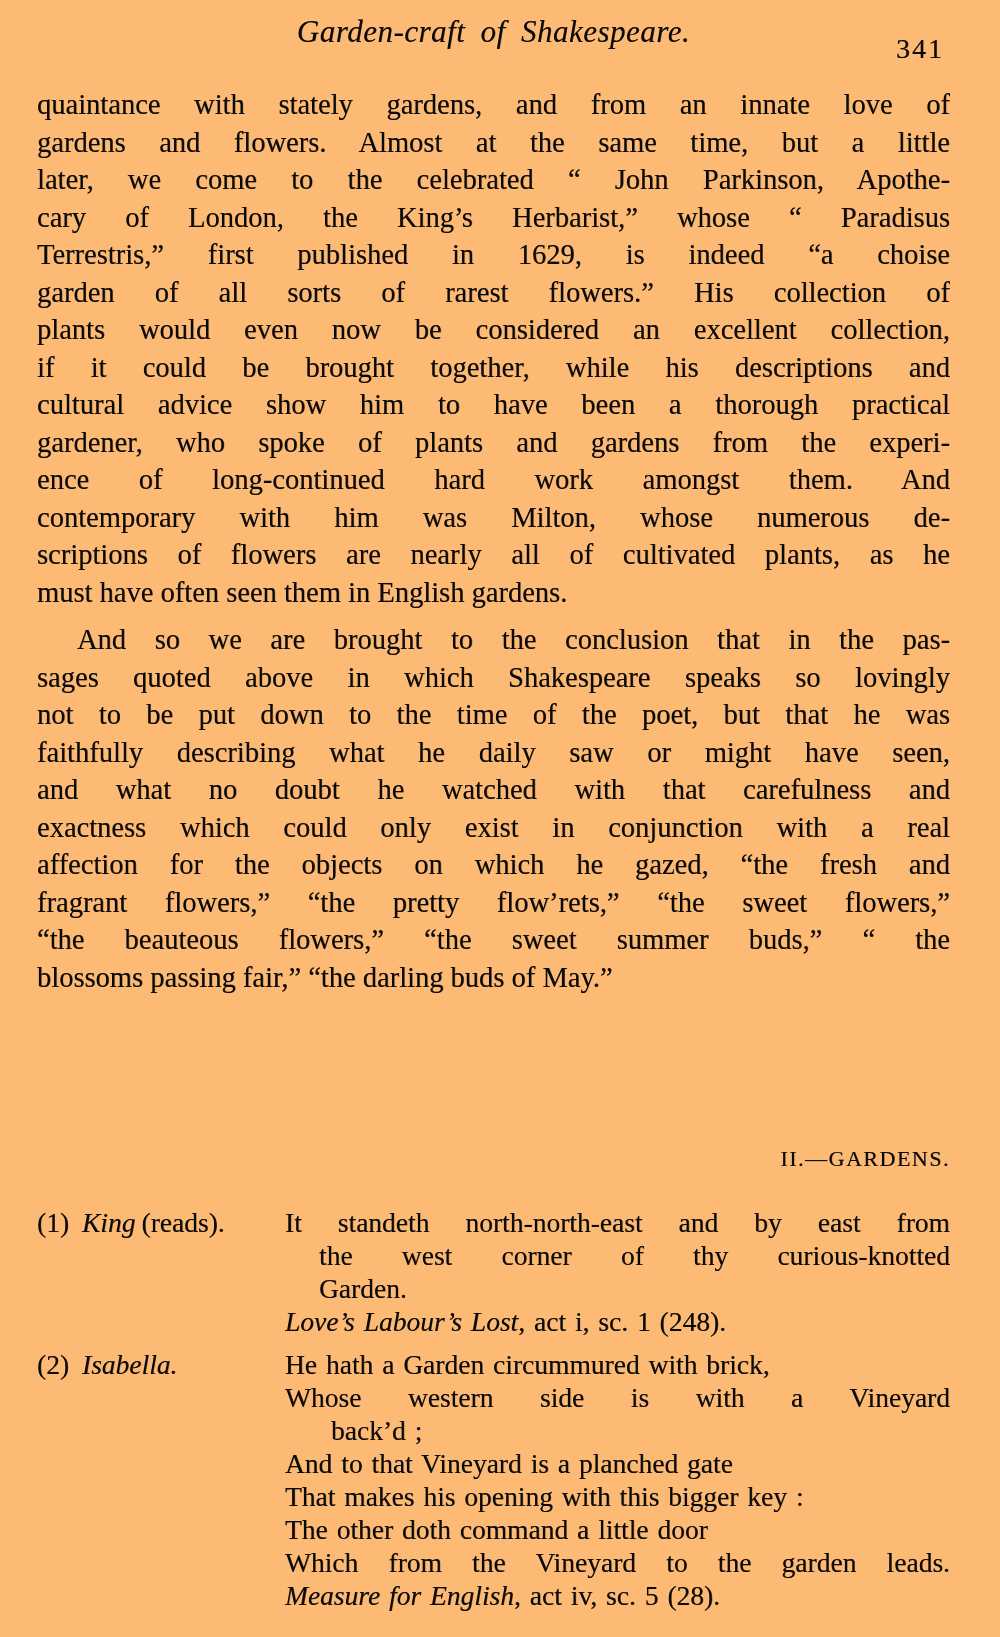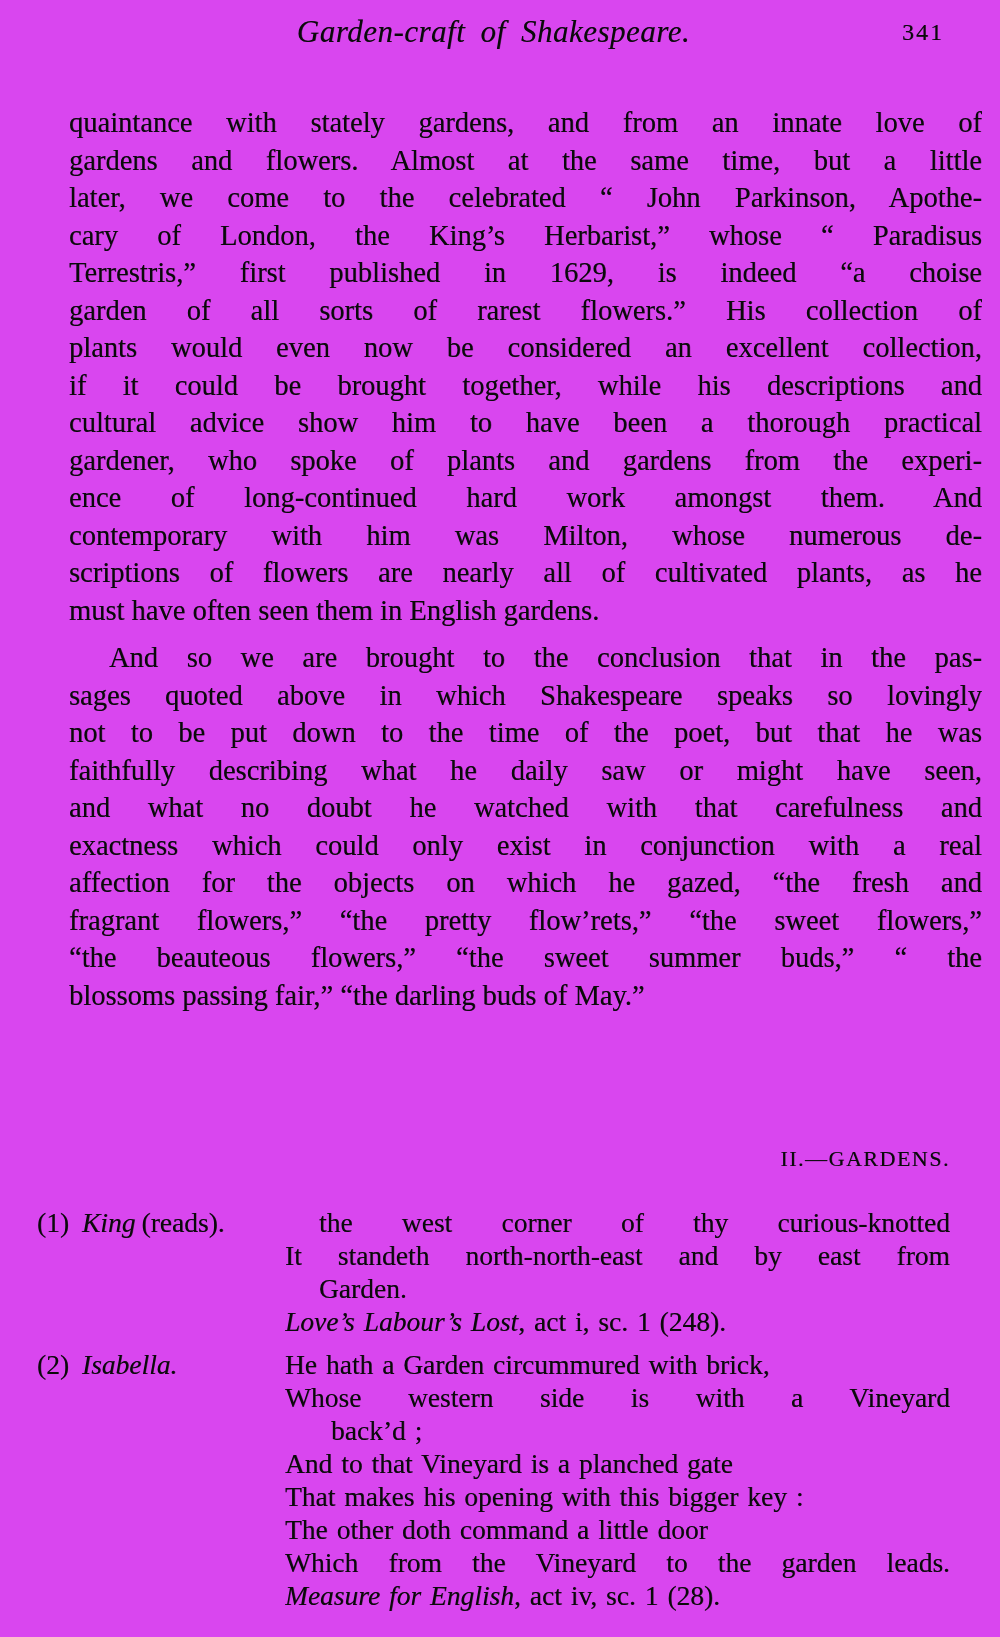--- a/index.html
+++ b/index.html
@@ -2,41 +2,41 @@
 <html><head>
 <meta charset="utf-8">
 <title>Garden-craft of Shakespeare — p. 341</title>
 <style>
   html, body { margin:0; padding:0; }
   body { background:#ffffff; }
   .page {
     position:relative;
     width:1000px;
     height:1637px;
-    background:#d946ef;
+    background:#fdba74;
     color:#0a0a0a;
     font-family:"Liberation Serif","DejaVu Serif",serif;
     overflow:hidden;
     text-shadow:0.4px 0.4px 0.6px rgba(0,0,0,0.45);
   }
   
   .header { position:absolute; top:14px; left:37px; width:913px; height:48px; }
   .running-title {
     text-align:center;
     font-style:italic;
     font-size:31px;
     word-spacing:7px;
     letter-spacing:0.5px;
   }
   .page-number {
-    position:absolute; right:6px; top:5px;
-    font-size:24px; letter-spacing:2px;
+    position:absolute; right:6px; top:19px;
+    font-size:28px; letter-spacing:2px;
   }
   
-  .body-text { position:absolute; top:104px; left:37px; width:913px; font-size:28.5px;margin-left:32px; }
+  .body-text { position:absolute; top:86px; left:37px; width:913px; font-size:28.5px; }
   .para + .para { margin-top:10px; }
   .bline { height:37.5px; line-height:37.5px; overflow:hidden; }
   .jl { text-align:justify; text-align-last:justify; text-justify:inter-word; }
   .ind { text-indent:40px; }
   
   .section-heading {
     position:absolute; top:1146px; left:37px; width:913px;
     text-align:right; font-size:22px; letter-spacing:1.5px;
   }
   
@@ -101,22 +101,22 @@
 
   <div class="quotes">
 
     <div class="quote">
       <div class="q-label">
         <span class="q-num">(1)</span><span class="q-speaker">King</span><span class="q-note">(reads).</span>
       </div>
       <div class="q-content">
         <div>
 
-        <div class="qline qi jl">the west corner of thy curious-knotted</div>
-            <div class="qline jl">It standeth north-north-east and by east from</div>
+        <div class="qline jl">It standeth north-north-east and by east from</div>
+            <div class="qline qi jl">the west corner of thy curious-knotted</div>
             <div class="qline qi">Garden.</div>
           </div>
         <div class="q-cite">
           <span class="cite-title">Love’s Labour’s Lost</span><span class="cite-rest">, act i, sc. 1 (248).</span>
         </div>
       </div>
     </div>
 
     <div class="quote">
       <div class="q-label">
@@ -127,19 +127,19 @@
 
         <div class="qline">He hath a Garden circummured with brick,</div>
             <div class="qline jl">Whose western side is with a Vineyard</div>
             <div class="qline qi2">back’d ;</div>
             <div class="qline">And to that Vineyard is a planched gate</div>
             <div class="qline">That makes his opening with this bigger key :</div>
             <div class="qline">The other doth command a little door</div>
             <div class="qline jl">Which from the Vineyard to the garden leads.</div>
           </div>
         <div class="q-cite">
-          <span class="cite-title">Measure for English</span><span class="cite-rest">, act iv, sc. 1 (28).</span>
+          <span class="cite-title">Measure for English</span><span class="cite-rest">, act iv, sc. 5 (28).</span>
         </div>
       </div>
     </div>
 
   </div>
 </div>
 
 </body></html>

